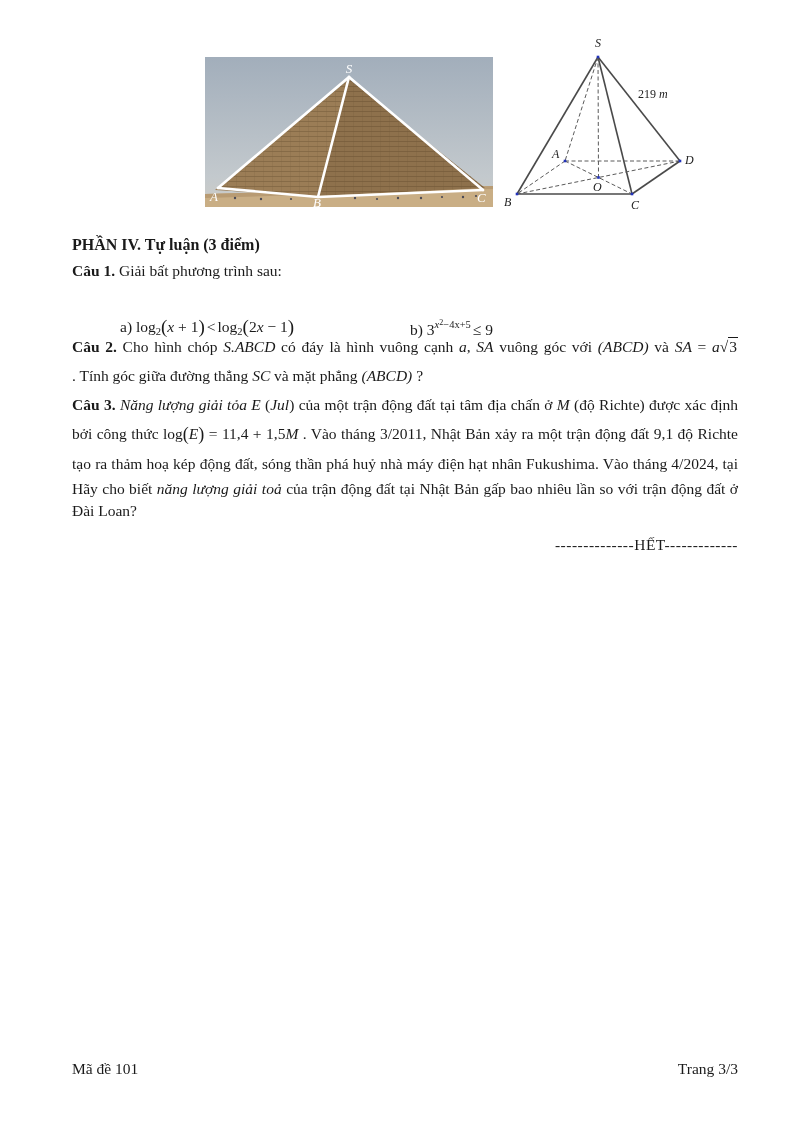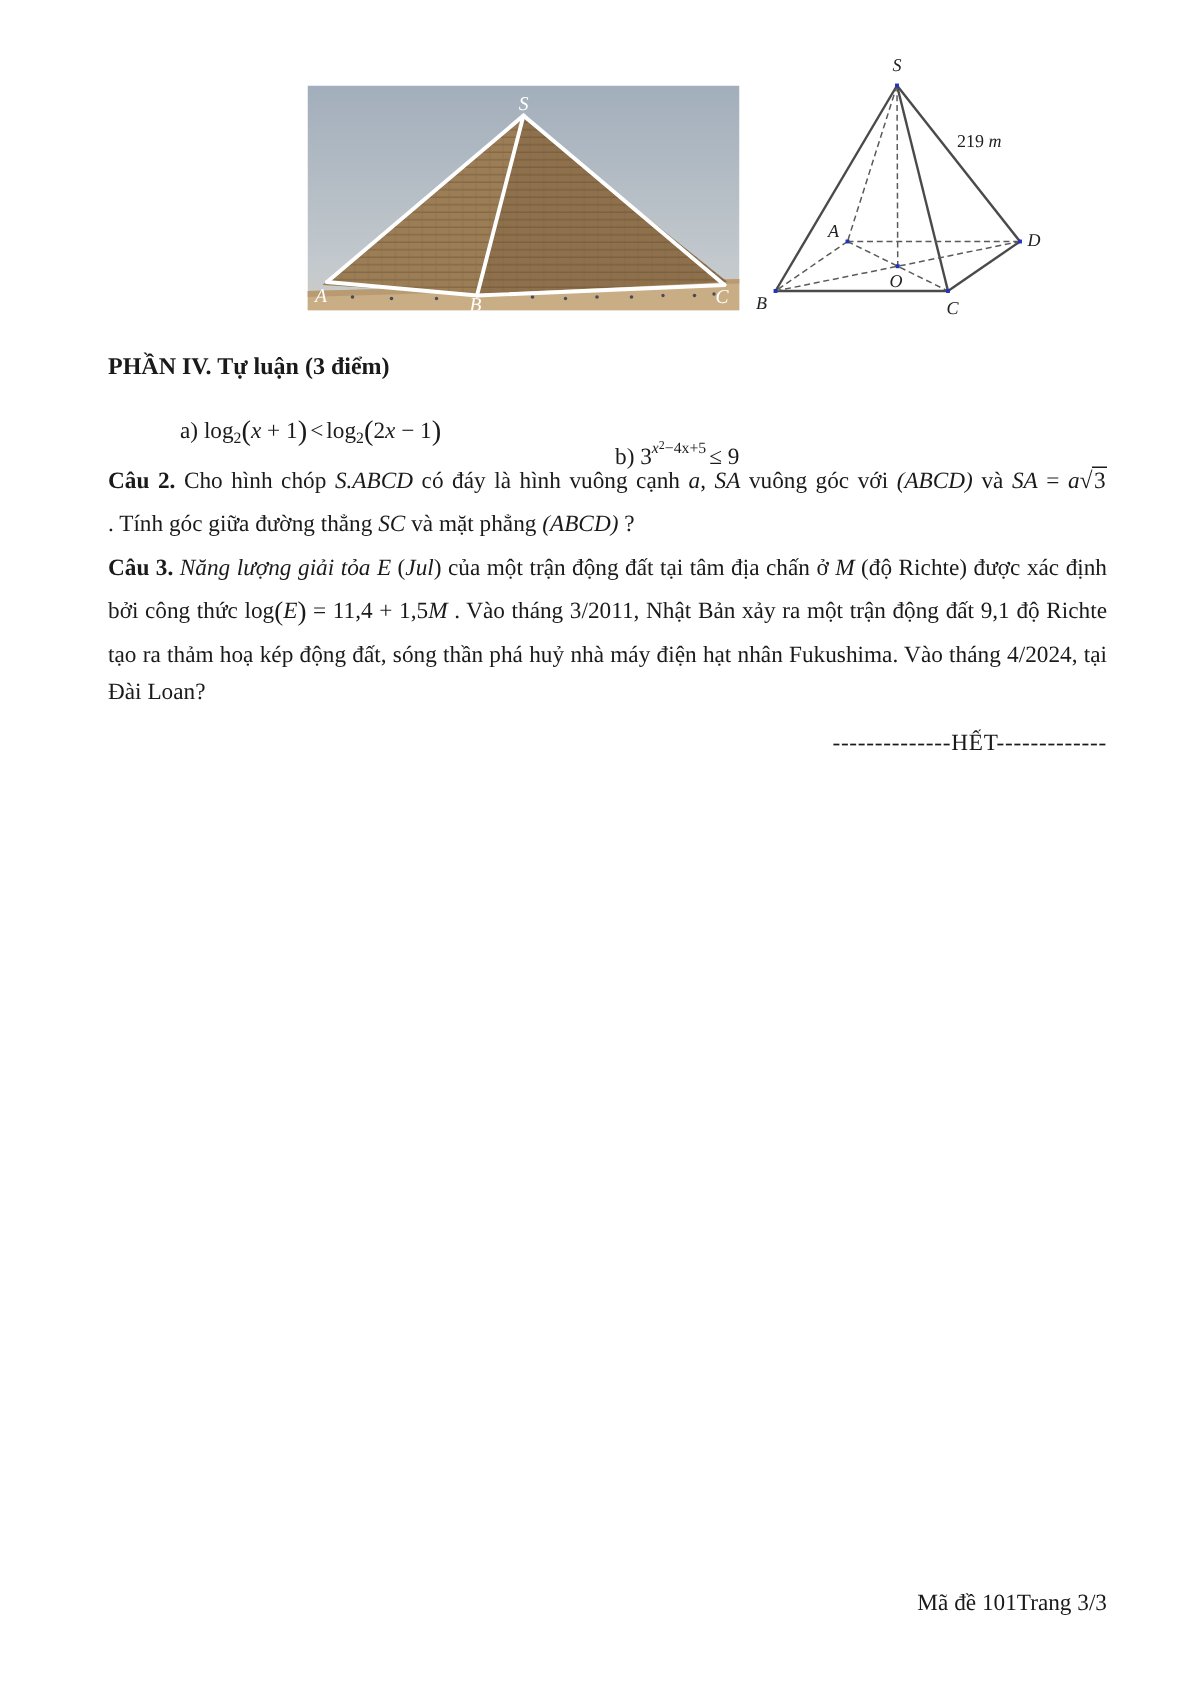--- a/index.html
+++ b/index.html
@@ -8,39 +8,39 @@
     position:relative; width:794px; height:1122px; background:#ffffff;
     font-family:"Liberation Serif","DejaVu Serif",serif; color:#1a1a1a; overflow:hidden;
   }
   .photo-wrap { position:absolute; left:205px; top:57px; width:288px; height:150px; }
   .diagram-wrap { position:absolute; left:500px; top:30px; width:212px; height:187px; }
   .content { position:absolute; left:72px; top:234px; width:666px; font-size:15.5px; line-height:22px; }
   .heading { font-weight:bold; font-size:16px; margin-bottom:4px; }
   .para-lead { margin-top:2px; }
   .bold { font-weight:bold; }
   .formula-row { position:relative; margin-top:14px; height:36px; }
-  .formula-a { position:absolute; left:48px; top:7px; }
+  .formula-a { position:absolute; left:48px; top:20px; }
   .formula-b { position:absolute; left:338px; top:16px; }
   .math { white-space:nowrap; }
   .math i { font-style:italic; }
   .paren { font-size:19px; vertical-align:-1px; }
   .logsub { font-size:10.5px; vertical-align:-3px; }
   .exp { font-size:10.5px; vertical-align:7px; }
   .expsup { font-size:8px; vertical-align:3px; }
   .rel { padding:0 2px; }
   .q-block { margin-top:0; }
   .tline { line-height:29px; }
   .jline { text-align:justify; text-align-last:justify; }
   .seg-r { font-style:normal;text-align:right; }
   .seg-i { font-style:italic; }
   .seg-b { font-weight:bold; }
   .seg-paren { font-size:18px; vertical-align:-1px; }
   .radicand { border-top:1px solid #1a1a1a; padding:0 1px; }
   .het-line { text-align:right; margin-top:12px; letter-spacing:0.5px; }
-  .footer { position:absolute; left:72px; top:1060px; width:666px; display:flex; justify-content:flex-end; font-size:15.5px; }
+  .footer { position:absolute; left:72px; top:1060px; width:666px; display:flex; justify-content:space-between; font-size:15.5px; }
   svg text { font-family:"Liberation Serif","DejaVu Serif",serif; }
 </style>
 </head>
 <body>
 
 <div class="page">
 
   <div class="photo-wrap">
     <svg width="288" height="150" viewBox="0 0 288 150">
       <defs>
@@ -122,38 +122,40 @@
         <text x="93" y="161">O</text>
       </g>
       <text x="138" y="68" font-size="12px" fill="#222222"><tspan>219 </tspan><tspan font-style="italic">m</tspan></text>
     </svg>
   </div>
 
   <div class="content">
 
     <div class="heading">PHẦN IV. Tự luận (3 điểm)</div>
 
+    <div class="para-lead"><span class="bold">Câu 1.</span><span> Giải bất phương trình sau:</span></div>
 
     <div class="formula-row">
       <span class="formula-a math"><span>a) </span><span>log</span><span class="logsub">2</span><span class="paren">(</span><span></span><i>x</i><span> + 1</span><span class="paren">)</span><span class="rel">&lt;</span><span>log</span><span class="logsub">2</span><span class="paren">(</span><span>2</span><i>x</i><span> − 1</span><span class="paren">)</span></span>
       <span class="formula-b math"><span>b) </span><span>3</span><span class="exp"><i>x</i><span class="expsup">2</span><span>−4x+5</span></span><span class="rel">≤ 9</span></span>
     </div>
 
     <div class="q-block">
       <div class="tline jline"><span class="seg-b">Câu 2.</span><span class="seg-r"> Cho hình chóp </span><span class="seg-i">S.ABCD</span><span class="seg-r"> có đáy là hình vuông cạnh </span><span class="seg-i">a</span><span class="seg-r">, </span><span class="seg-i">SA</span><span class="seg-r"> vuông góc với </span><span class="seg-i">(ABCD)</span><span class="seg-r"> và </span><span class="seg-i">SA</span><span class="seg-r"> = </span><span class="seg-i">a</span><span class="seg-r">√<span class="radicand">3</span></span></div>
       <div class="tline"><span class="seg-r">. Tính góc giữa đường thẳng </span><span class="seg-i">SC</span><span class="seg-r"> và mặt phẳng </span><span class="seg-i">(ABCD)</span><span class="seg-r"> ?</span></div>
     </div>
 
     <div>
       <div class="tline jline"><span class="seg-b">Câu 3.</span><span class="seg-r"> </span><span class="seg-i">Năng lượng giải tỏa E</span><span class="seg-r"> (</span><span class="seg-i">Jul</span><span class="seg-r">) của một trận động đất tại tâm địa chấn ở </span><span class="seg-i">M</span><span class="seg-r"> (độ Richte) được xác định</span></div>
       <div class="tline jline"><span class="seg-r">bởi công thức </span><span class="seg-r">log</span><span class="seg-paren">(</span><span class="seg-i">E</span><span class="seg-paren">)</span><span class="seg-r"> = 11,4 + 1,5</span><span class="seg-i">M</span><span class="seg-r"> . Vào tháng 3/2011, Nhật Bản xảy ra một trận động đất 9,1 độ Richte</span></div>
       <div class="tline jline"><span class="seg-r">tạo ra thảm hoạ kép động đất, sóng thần phá huỷ nhà máy điện hạt nhân Fukushima. Vào tháng 4/2024, tại</span></div>
     </div>
 
     <div>
+      <div class="jline"><span class="seg-r">Hãy cho biết </span><span class="seg-i">năng lượng giải toả</span><span class="seg-r"> của trận động đất tại Nhật Bản gấp bao nhiêu lần so với trận động đất ở</span></div>
       <div><span class="seg-r">Đài Loan?</span></div>
     </div>
 
     <div class="het-line">--------------HẾT-------------</div>
 
   </div>
 
   <div class="footer">
     <span>Mã đề 101</span>
     <span>Trang 3/3</span>

